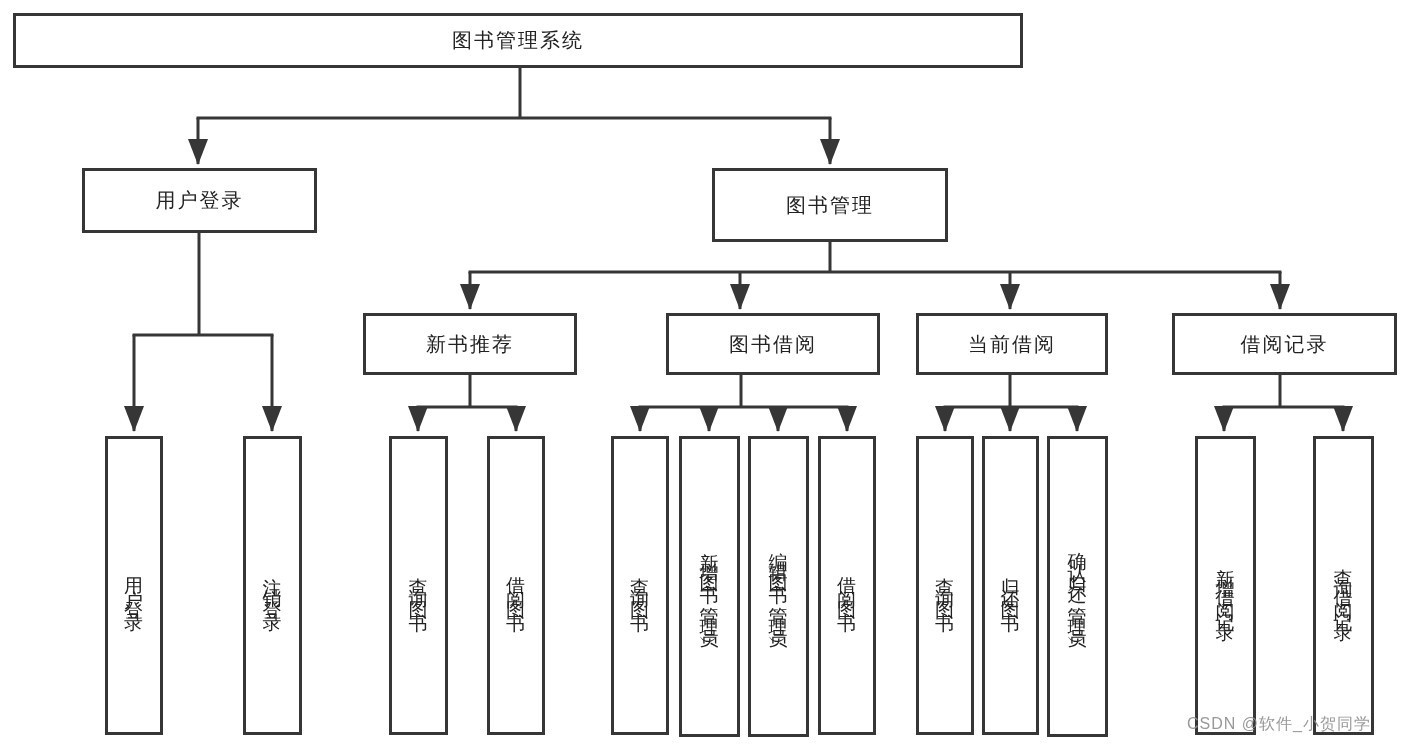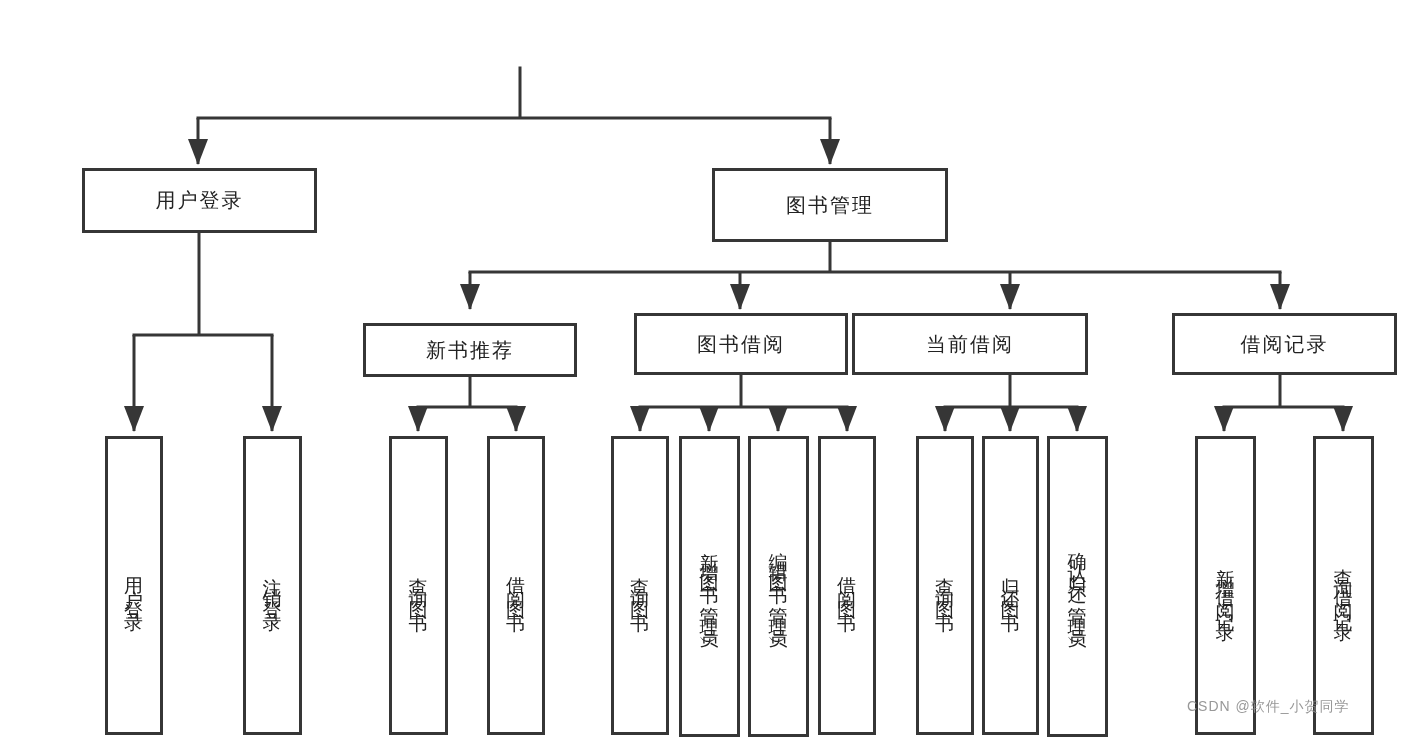--- a/index.html
+++ b/index.html
@@ -45,23 +45,23 @@
     line-height: 1;
     letter-spacing: 12px;
     white-space: nowrap;
   }
   .vbox.long span {
     letter-spacing: 11px;
   }
   #watermark {
     position: absolute;
     left: 1187px;
-    top: 698px;
+    top: 714px;
     z-index: 3;
-    font-size: 14px;
+    font-size: 16px;
     letter-spacing: 1px;
     color: rgba(143, 143, 143, 0.92);
     white-space: nowrap;
   }
 </style>
 </head>
 <body>
 
 <div id="stage">
 
@@ -96,35 +96,38 @@
       <line x1="778" y1="407" x2="778" y2="431" marker-end="url(#arw)"></line>
       <line x1="847" y1="407" x2="847" y2="431" marker-end="url(#arw)"></line>
       <line x1="945" y1="407" x2="945" y2="431" marker-end="url(#arw)"></line>
       <line x1="1010" y1="407" x2="1010" y2="431" marker-end="url(#arw)"></line>
       <line x1="1077" y1="407" x2="1077" y2="431" marker-end="url(#arw)"></line>
       <line x1="1224" y1="407" x2="1224" y2="431" marker-end="url(#arw)"></line>
       <line x1="1343" y1="407" x2="1343" y2="431" marker-end="url(#arw)"></line>
     </g>
   </svg>
 
+  <div class="box hbox" style="left:13px; top:13px; width:1010px; height:55px">
+    <span>图书管理系统</span>
+  </div>
 
   <div class="box hbox" style="left:82px; top:168px; width:235px; height:65px">
     <span>用户登录</span>
   </div>
   <div class="box hbox" style="left:712px; top:168px; width:236px; height:74px">
     <span>图书管理</span>
   </div>
 
-  <div class="box hbox" style="left:363px; top:323px; width:214px; height:54px">
+  <div class="box hbox" style="left:363px; top:313px; width:214px; height:62px">
     <span>新书推荐</span>
   </div>
-  <div class="box hbox" style="left:634px; top:313px; width:214px; height:62px">
+  <div class="box hbox" style="left:666px; top:313px; width:214px; height:62px">
     <span>图书借阅</span>
   </div>
-  <div class="box hbox" style="left:852px; top:313px; width:236px; height:62px">
+  <div class="box hbox" style="left:916px; top:313px; width:192px; height:62px">
     <span>当前借阅</span>
   </div>
   <div class="box hbox" style="left:1172px; top:313px; width:225px; height:62px">
     <span>借阅记录</span>
   </div>
 
   <div class="box vbox" style="left:105px; top:436px; width:58px; height:299px">
     <span>用户登录</span>
   </div>
   <div class="box vbox" style="left:243px; top:436px; width:59px; height:299px">

